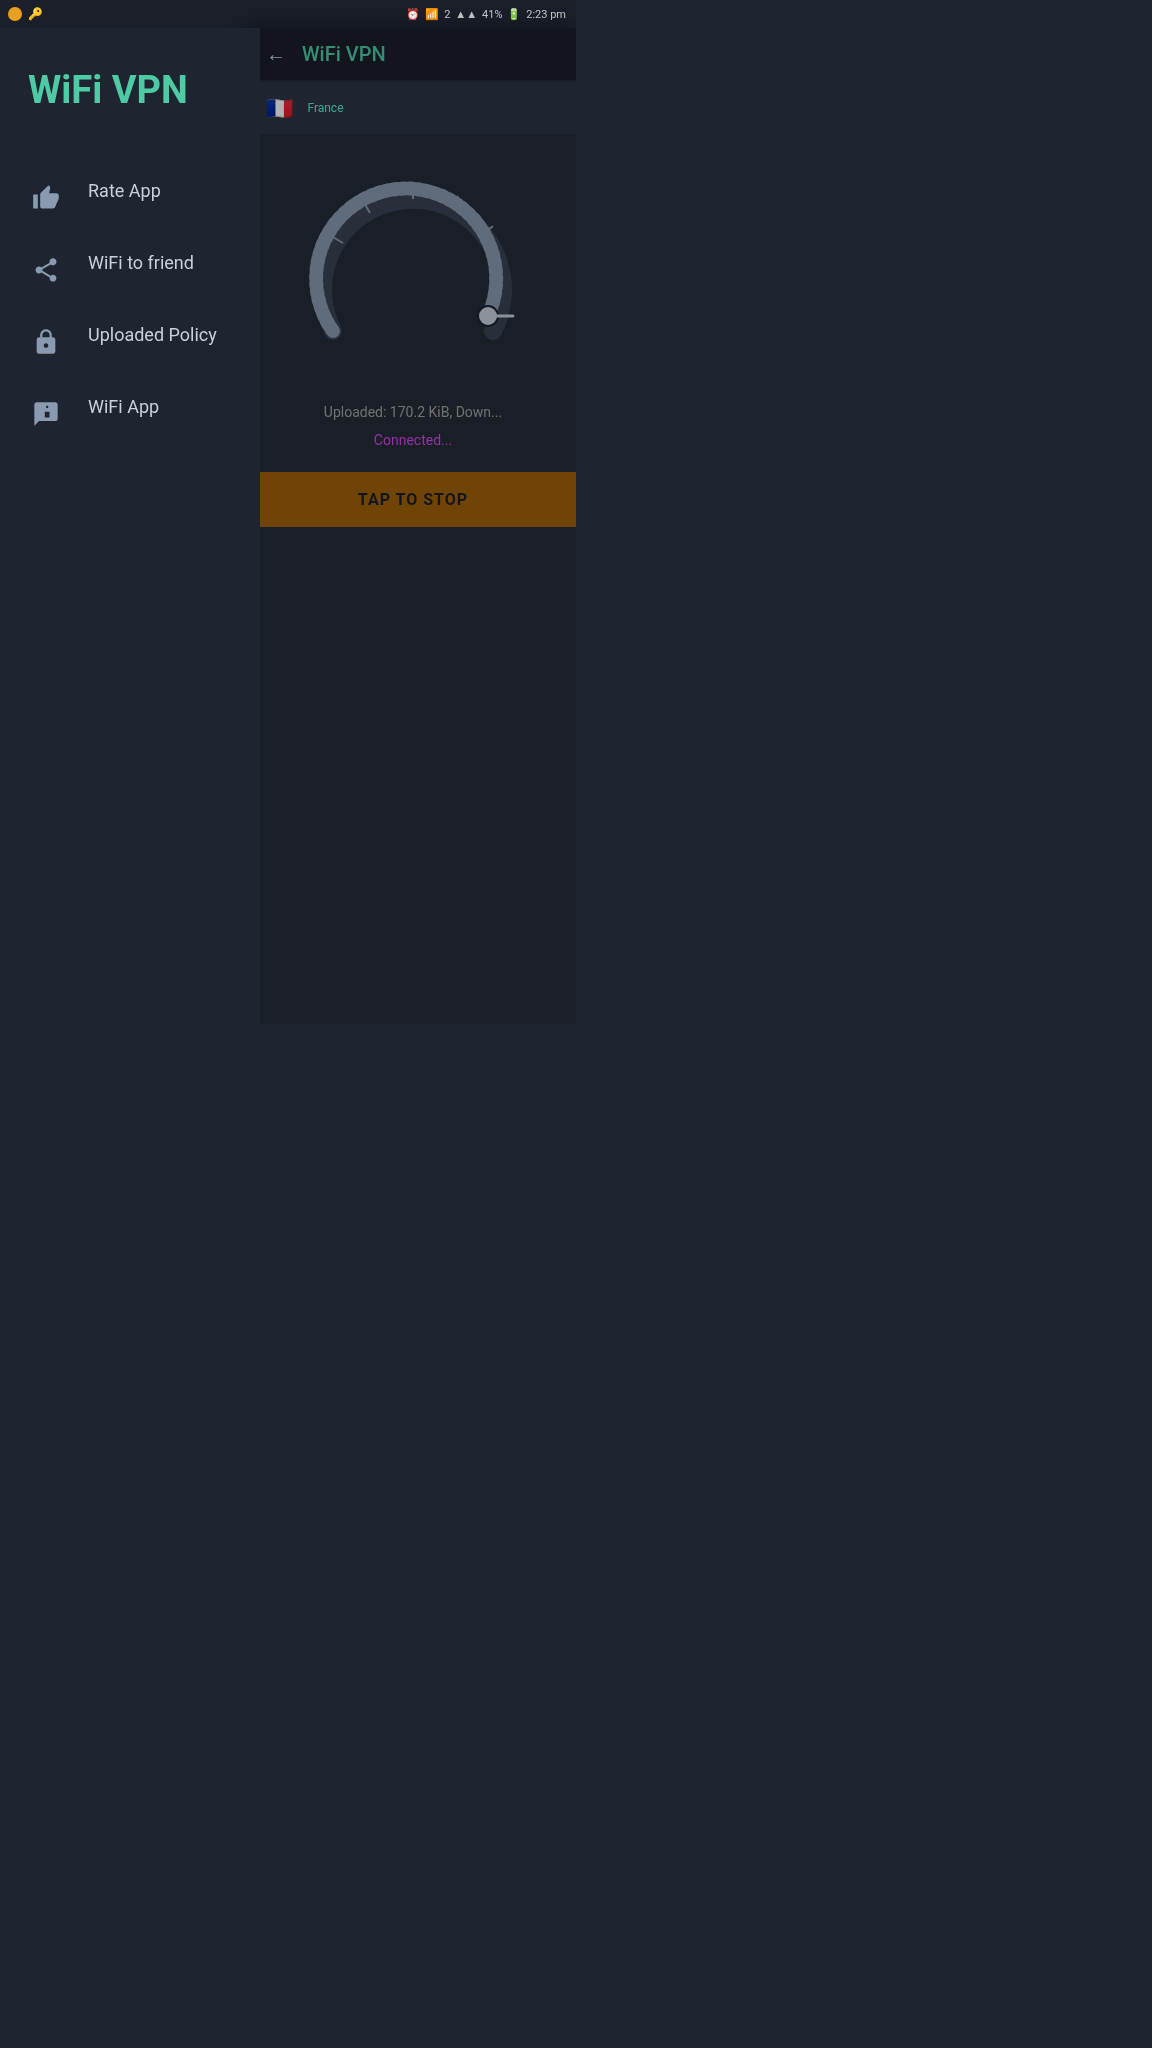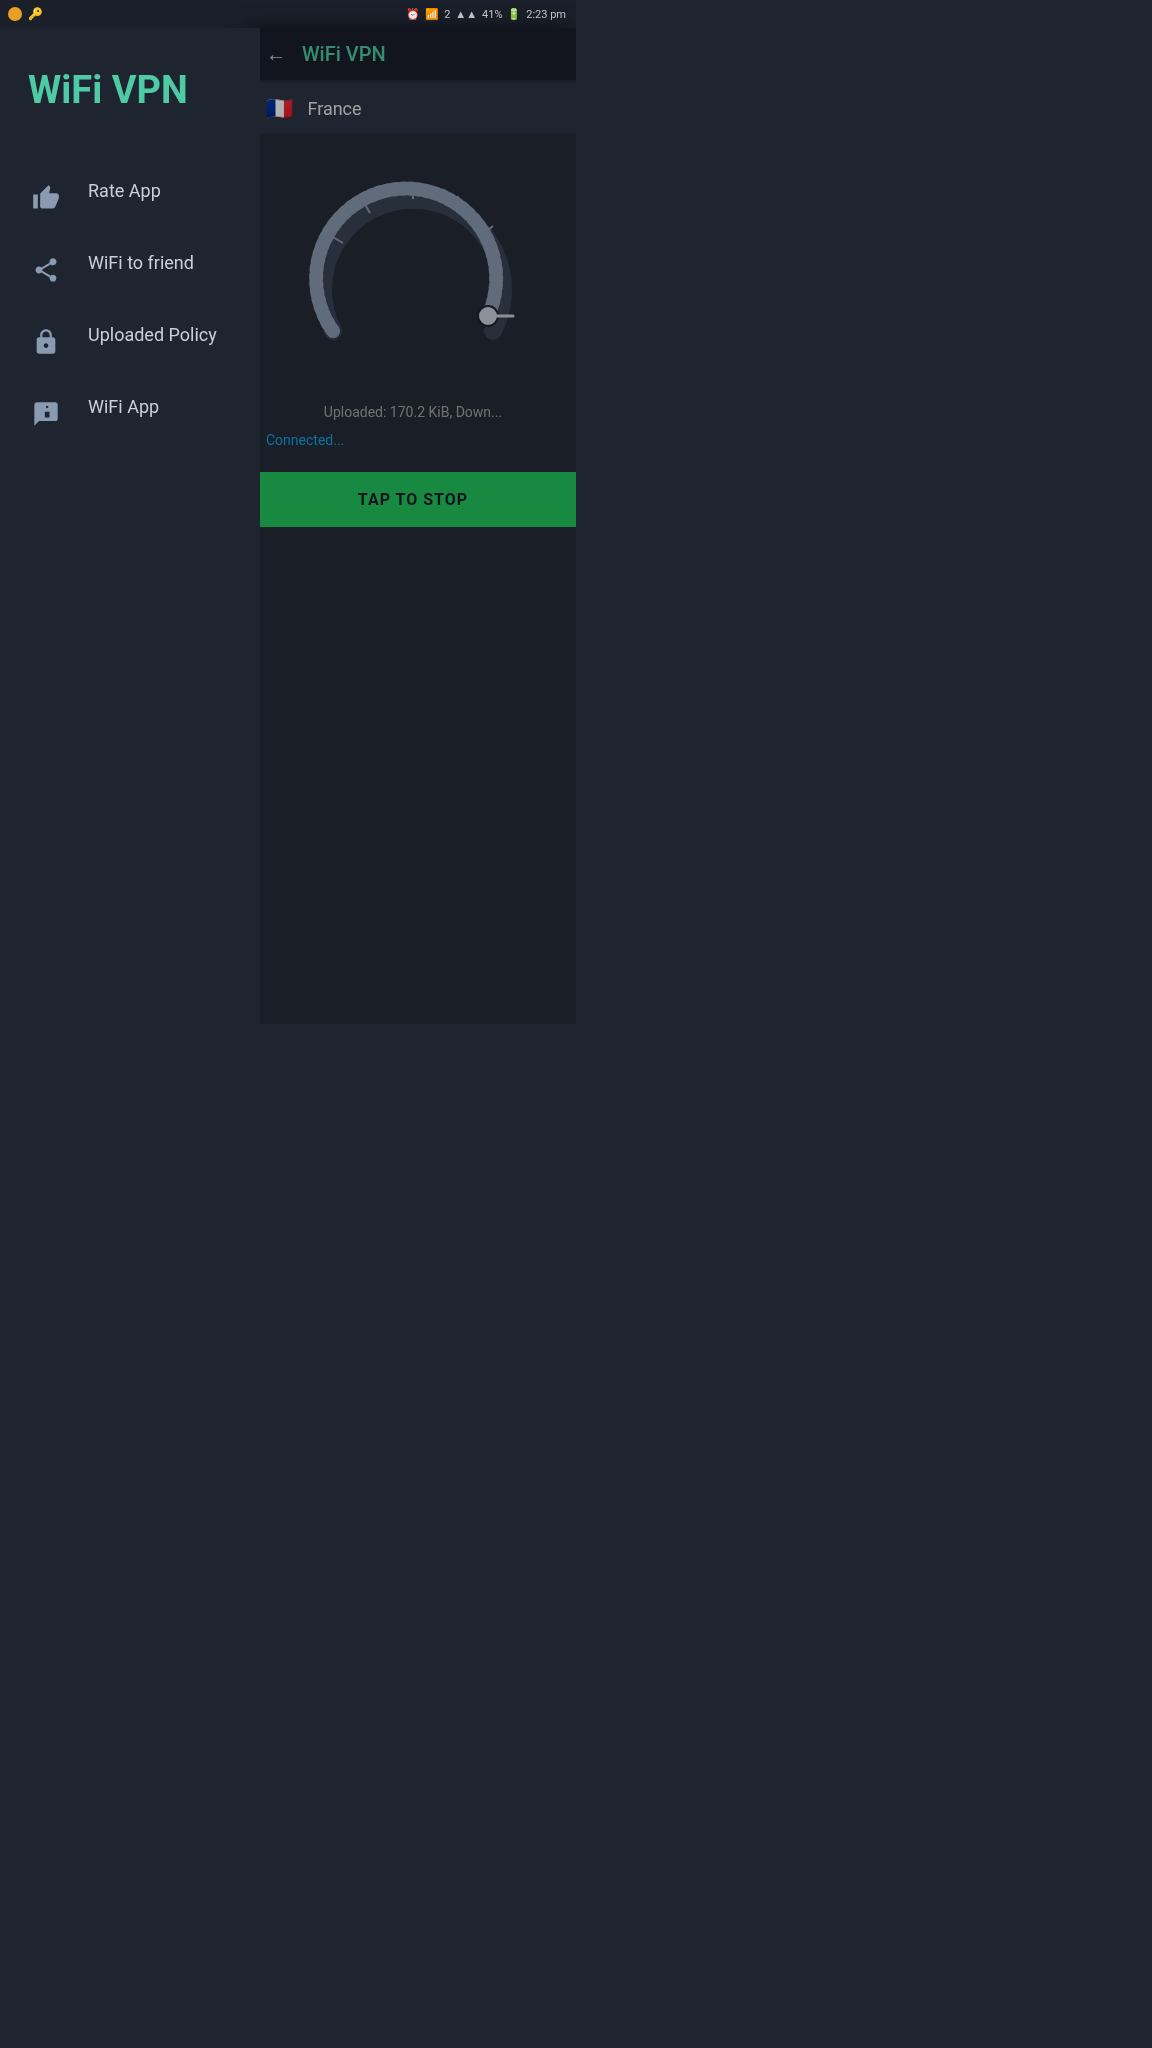--- a/index.html
+++ b/index.html
@@ -138,22 +138,22 @@
       padding: 0 16px;
       gap: 14px;
       margin: 2px 0;
     }
 
     .flag {
       font-size: 22px;
     }
 
     .country-name {
-      color: #e5e5e5;
-      font-size: 18px;
+      color: #5eead4;
+      font-size: 12px;
     }
 
     
     .speedometer-area {
       display: flex;
       justify-content: center;
       align-items: center;
       padding: 20px 0 10px 0;
       position: relative;
       height: 260px;
@@ -166,29 +166,29 @@
 
     
     .stats-text {
       color: #a3a3a3;
       font-size: 14px;
       text-align: center;
       padding: 8px 16px;
     }
 
     .connected-text {
-      color: #0ea5e9;
+      color: #d946ef;
       font-size: 14px;
-      text-align: left;
+      text-align: center;
       padding: 4px 16px 16px;
     }
 
     
     .tap-to-stop {
-      background: #22c55e;
+      background: #a16207;
       color: #1a1f2a;
       font-size: 16px;
       font-weight: bold;
       letter-spacing: 1px;
       text-align: center;
       padding: 18px 16px;
       cursor: pointer;
       margin: 8px 0 0 0;
     }
 

